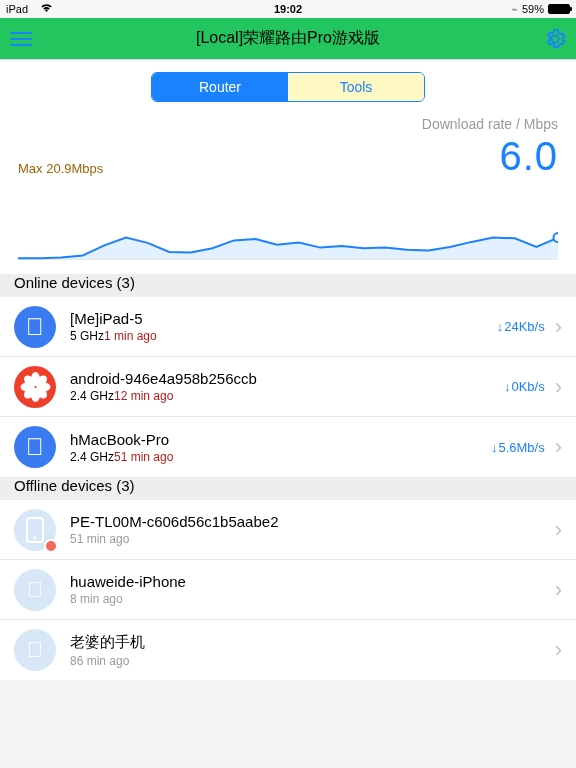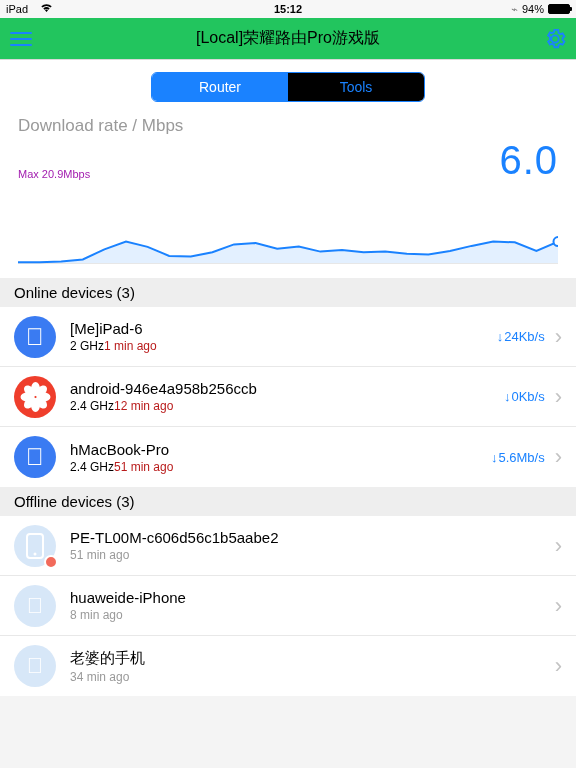--- a/index.html
+++ b/index.html
@@ -47,32 +47,32 @@
   .seg-wrap { background:#fff; padding: 12px 0 6px; text-align:center; }
   .segmented {
     display:inline-flex; width: 274px; height:30px;
     border:1px solid #1a82ff; border-radius:6px; overflow:hidden;
   }
   .segmented div {
     flex:1; display:flex; align-items:center; justify-content:center;
     font-size:14px; cursor:pointer;
   }
   .segmented .active { background:#1a82ff; color:#fff; }
-  .segmented .inactive { color:#1a82ff; background:#000000; }
+  .segmented .inactive { color:#1a82ff; background:#fef9c3; }
   
   .chart-card { background:#fff; padding: 6px 18px 8px; }
-  .rate-label { font-size:17px; color:#9a9a9a; margin-top:2px; }
+  .rate-label { text-align:right; font-size:14px; color:#9a9a9a; margin-top:2px; }
   .chart-head { display:flex; align-items:flex-end; justify-content:space-between; margin-top:4px;}
-  .max-text { font-size:11px; color:#a21caf; }
+  .max-text { font-size:13px; color:#a16207; }
   .big-rate { font-size:40px; font-weight:400; color:#1a82ff; line-height:1; letter-spacing:1px;}
   .chart-svg { width: 540px; height: 90px; display:block; }
   
   .section-header {
     background:#eeeeee;
-    padding: 6px 14px 6px;
+    padding: 0 14px 6px;
     font-size: 15px;
     color:#000;
   }
   
   .row {
     background:#fff;
     display:flex;
     align-items:center;
     height: 60px;
     padding: 0 14px;
@@ -111,24 +111,24 @@
 
 <div class="statusbar">
   <div class="left">
     <span>iPad</span>
     <span class="wifi-icon">
       <svg width="13" height="10" viewBox="0 0 13 10">
           <path d="M6.5 9 L8 7.3 A2.2 2.2 0 0 0 5 7.3 Z M3.3 5.5 A4.7 4.7 0 0 1 9.7 5.5 L8.5 6.8 A3 3 0 0 0 4.5 6.8 Z M1.3 3.3 A7.6 7.6 0 0 1 11.7 3.3 L10.5 4.6 A5.9 5.9 0 0 0 2.5 4.6 Z" fill="#000"></path>
         </svg>
     </span>
   </div>
-  <div class="center">15:12</div>
+  <div class="center">19:02</div>
   <div class="right">
     <span style="color:#777;font-size:11px;">⌁</span>
-    <span>94%</span>
+    <span>59%</span>
     <span class="battery"></span>
   </div>
 </div>
 
 <div class="navbar">
   <div class="hamburger">
     <span></span>
       <span></span>
       <span></span>
   </div>
@@ -161,22 +161,22 @@
   </svg>
 </div>
 
 <div class="section-header">Online devices (3)</div>
 <div id="online-list">
     <div class="row">
       <div class="avatar apple-blue">
         <span class="apple-glyph"></span>
       </div>
       <div class="info">
-        <div class="name">[Me]iPad-6</div>
-        <div class="sub"><span class="band">2 GHz</span><span class="time">1 min ago</span></div>
+        <div class="name">[Me]iPad-5</div>
+        <div class="sub"><span class="band">5 GHz</span><span class="time">1 min ago</span></div>
       </div>
       <div class="rate">
         <span>↓</span>
         <span>24Kb/s</span>
       </div>
       <div class="chevron">›</div>
     </div>
     <div class="row">
       <div class="avatar huawei-red">
         <div style="position:relative;width:30px;height:30px;">
@@ -241,17 +241,17 @@
         <div class="sub time-only">8 min ago</div>
       </div>
       <div class="chevron">›</div>
     </div>
     <div class="row">
       <div class="avatar faded-apple">
         <span class="apple-glyph faded-glyph"></span>
       </div>
       <div class="info">
         <div class="name">老婆的手机</div>
-        <div class="sub time-only">34 min ago</div>
+        <div class="sub time-only">86 min ago</div>
       </div>
       <div class="chevron">›</div>
     </div>
   </div>
 
 </body></html>

